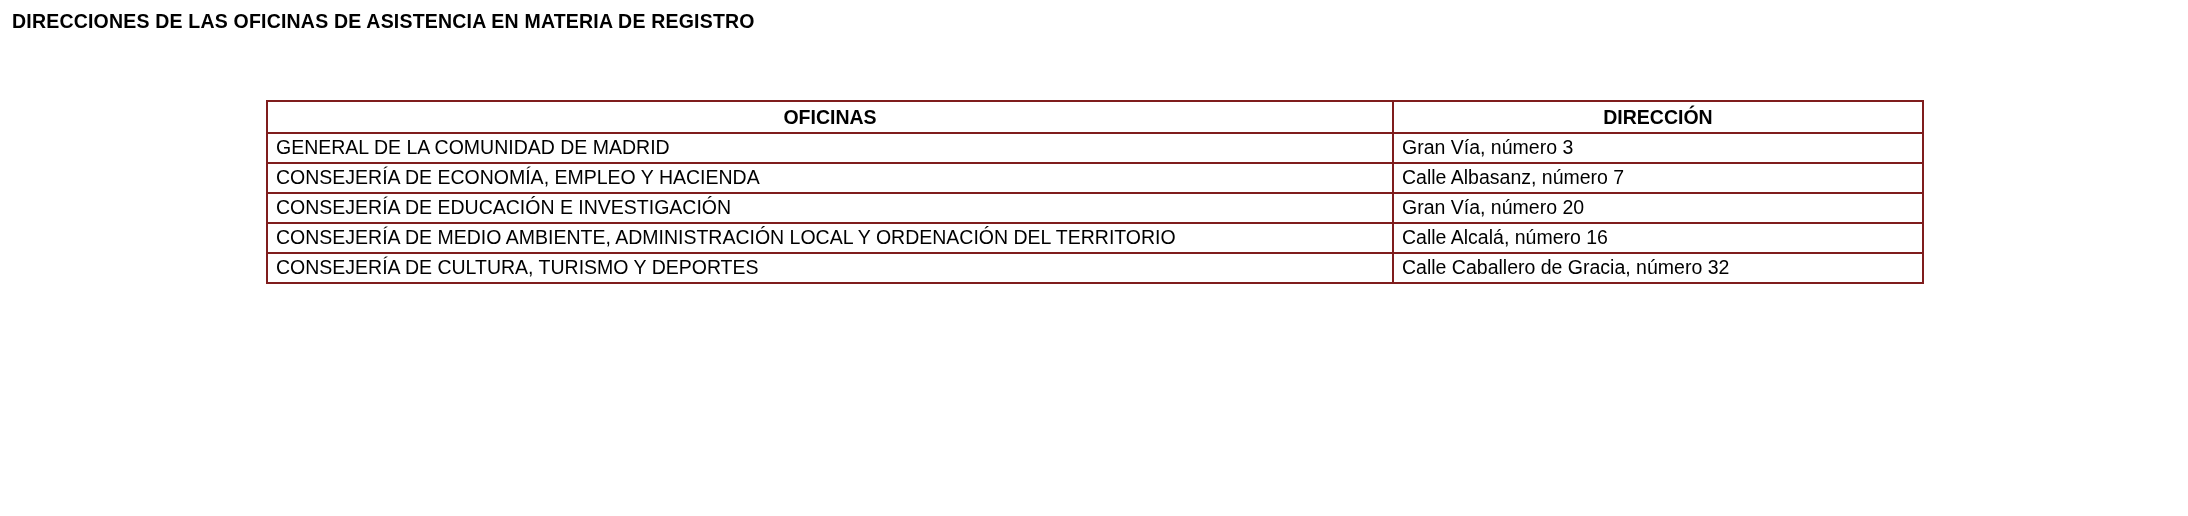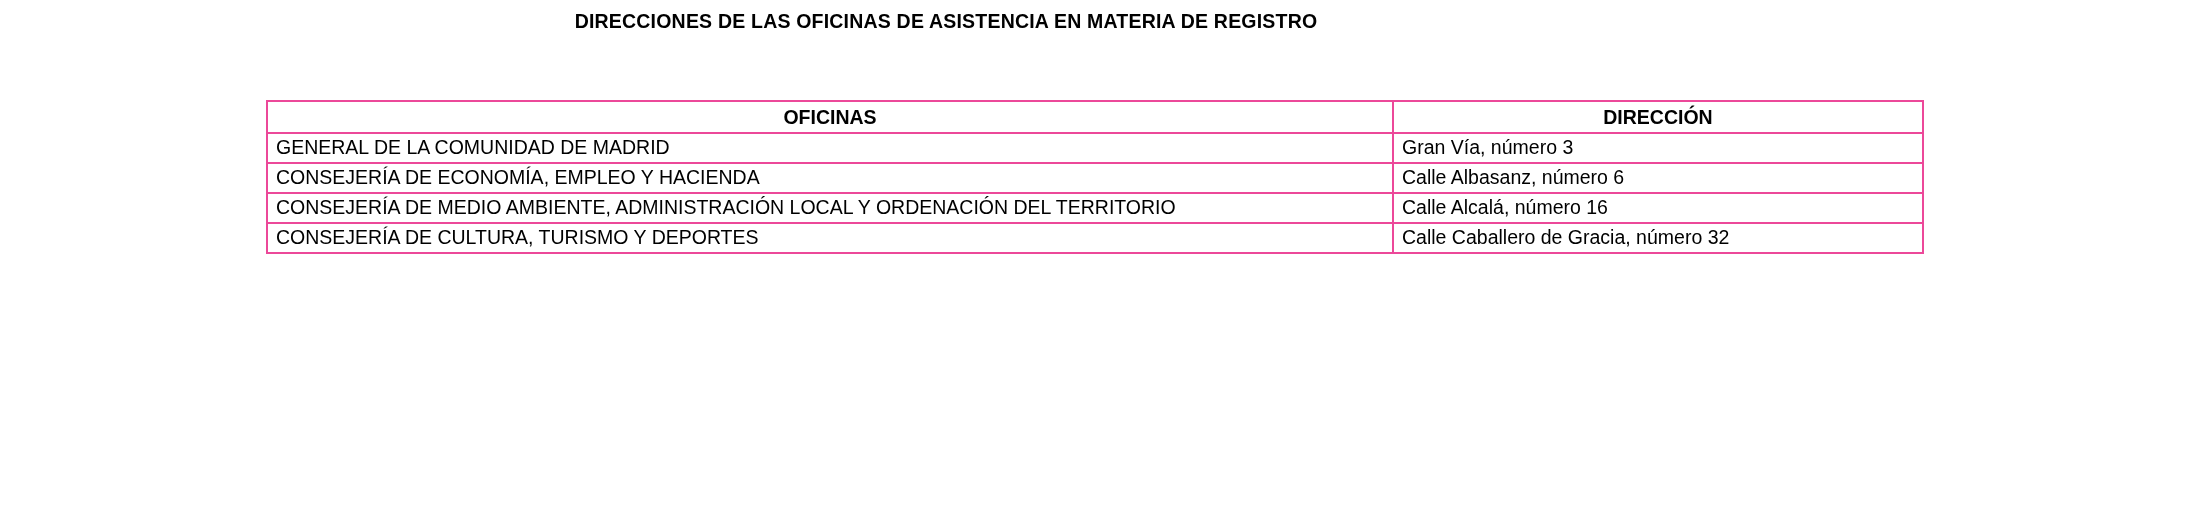--- a/index.html
+++ b/index.html
@@ -15,23 +15,23 @@
     overflow: hidden;
   }
   .page {
     position: relative;
     width: 2188px;
     height: 516px;
   }
   .doc-title {
     position: absolute;
     top: 10px;
-    left: 4px;
+    left: 12px;
     width: 1884px;
-    text-align: center;
+    text-align: left;
     font-size: 19.5px;
     font-weight: bold;
     letter-spacing: 0.2px;
     white-space: nowrap;
   }
   .table-wrap {
     position: absolute;
     top: 100px;
     left: 266px;
     width: 1656px;
@@ -39,21 +39,21 @@
   table.offices {
     border-collapse: collapse;
     table-layout: fixed;
     width: 1656px;
     background: #fff;
   }
   table.offices col.c1 { width: 1126px; }
   table.offices col.c2 { width: 530px; }
   table.offices th,
   table.offices td {
-    border: 2px solid #ec4899;
+    border: 2px solid #7f1d1d;
     padding: 0;
     vertical-align: top;
   }
   table.offices th {
     text-align: center;
     font-size: 19.5px;
     font-weight: bold;
     height: 30px;
     line-height: 30px;
     padding: 0 6px;
@@ -98,21 +98,29 @@
             </td>
           <td>
               <span class="cell-text">Gran Vía, número 3</span>
             </td>
         </tr>
         <tr>
           <td>
               <span class="cell-text">CONSEJERÍA DE ECONOMÍA, EMPLEO Y HACIENDA</span>
             </td>
           <td>
-              <span class="cell-text">Calle Albasanz, número 6</span>
+              <span class="cell-text">Calle Albasanz, número 7</span>
+            </td>
+        </tr>
+        <tr>
+          <td>
+              <span class="cell-text">CONSEJERÍA DE EDUCACIÓN E INVESTIGACIÓN</span>
+            </td>
+          <td>
+              <span class="cell-text">Gran Vía, número 20</span>
             </td>
         </tr>
         <tr class="tall">
           <td>
               <span class="cell-text">CONSEJERÍA DE MEDIO AMBIENTE, ADMINISTRACIÓN LOCAL Y ORDENACIÓN DEL TERRITORIO</span>
             </td>
           <td>
               <span class="cell-text">Calle Alcalá, número 16</span>
             </td>
         </tr>

